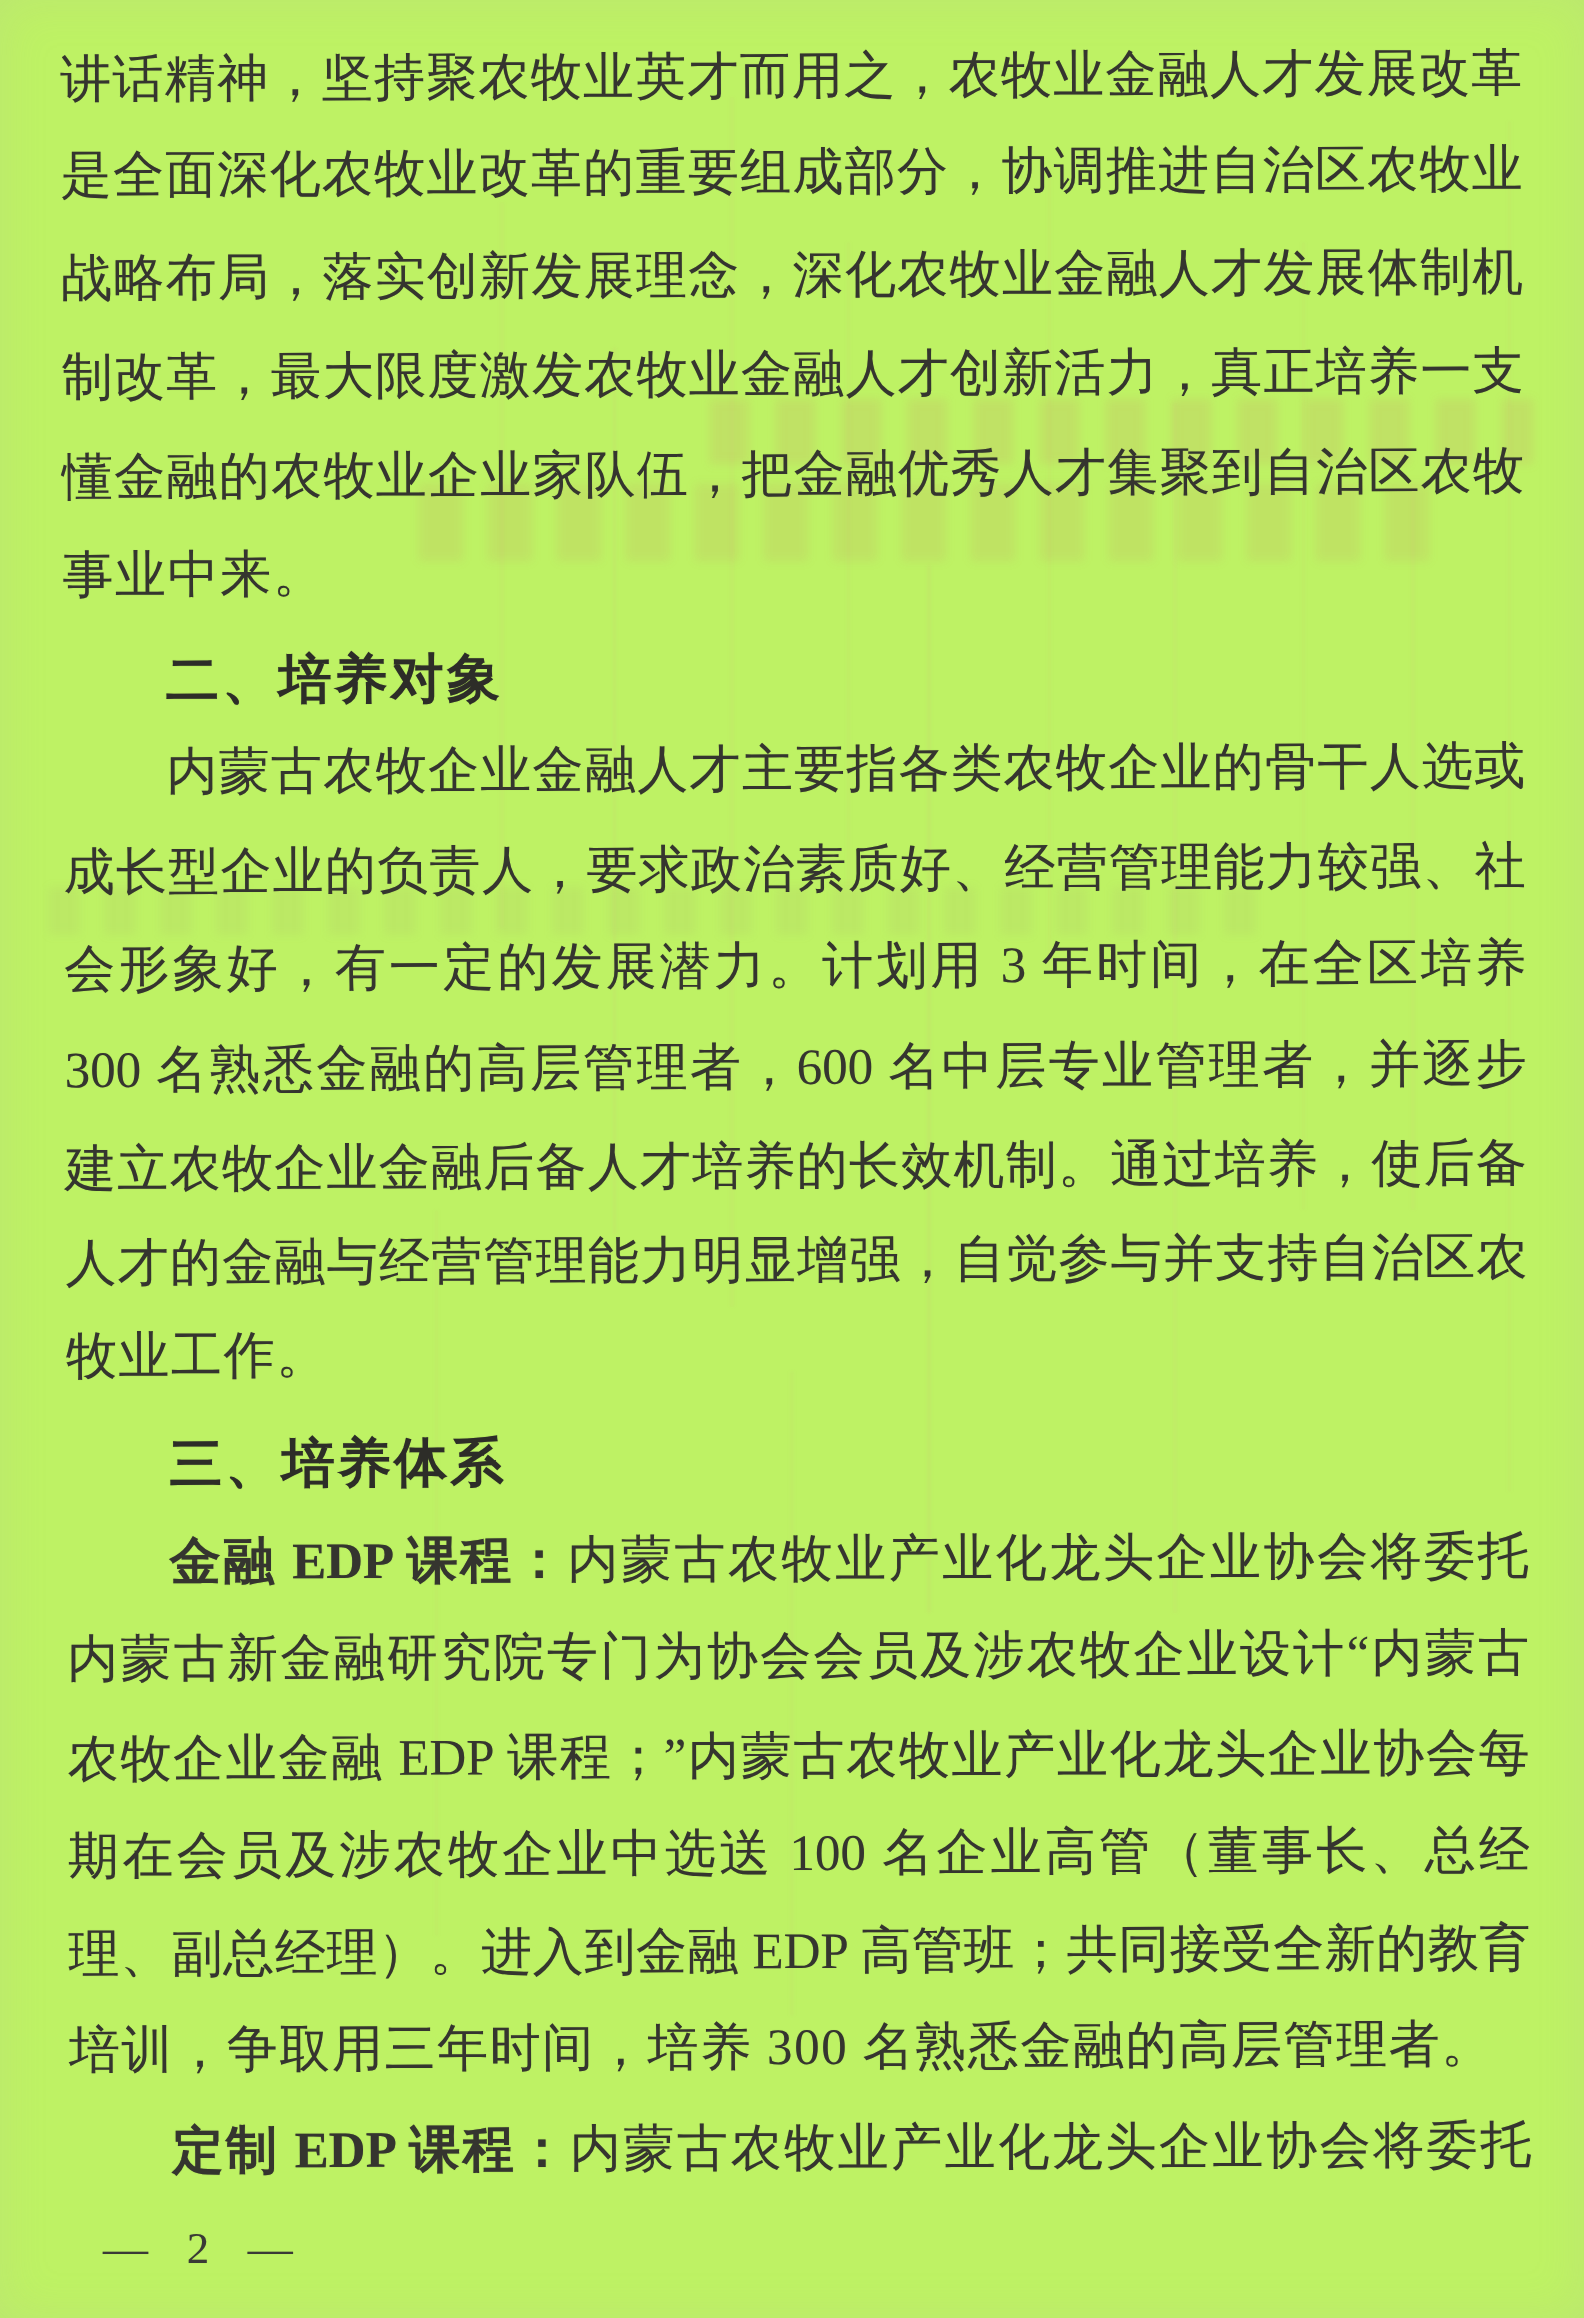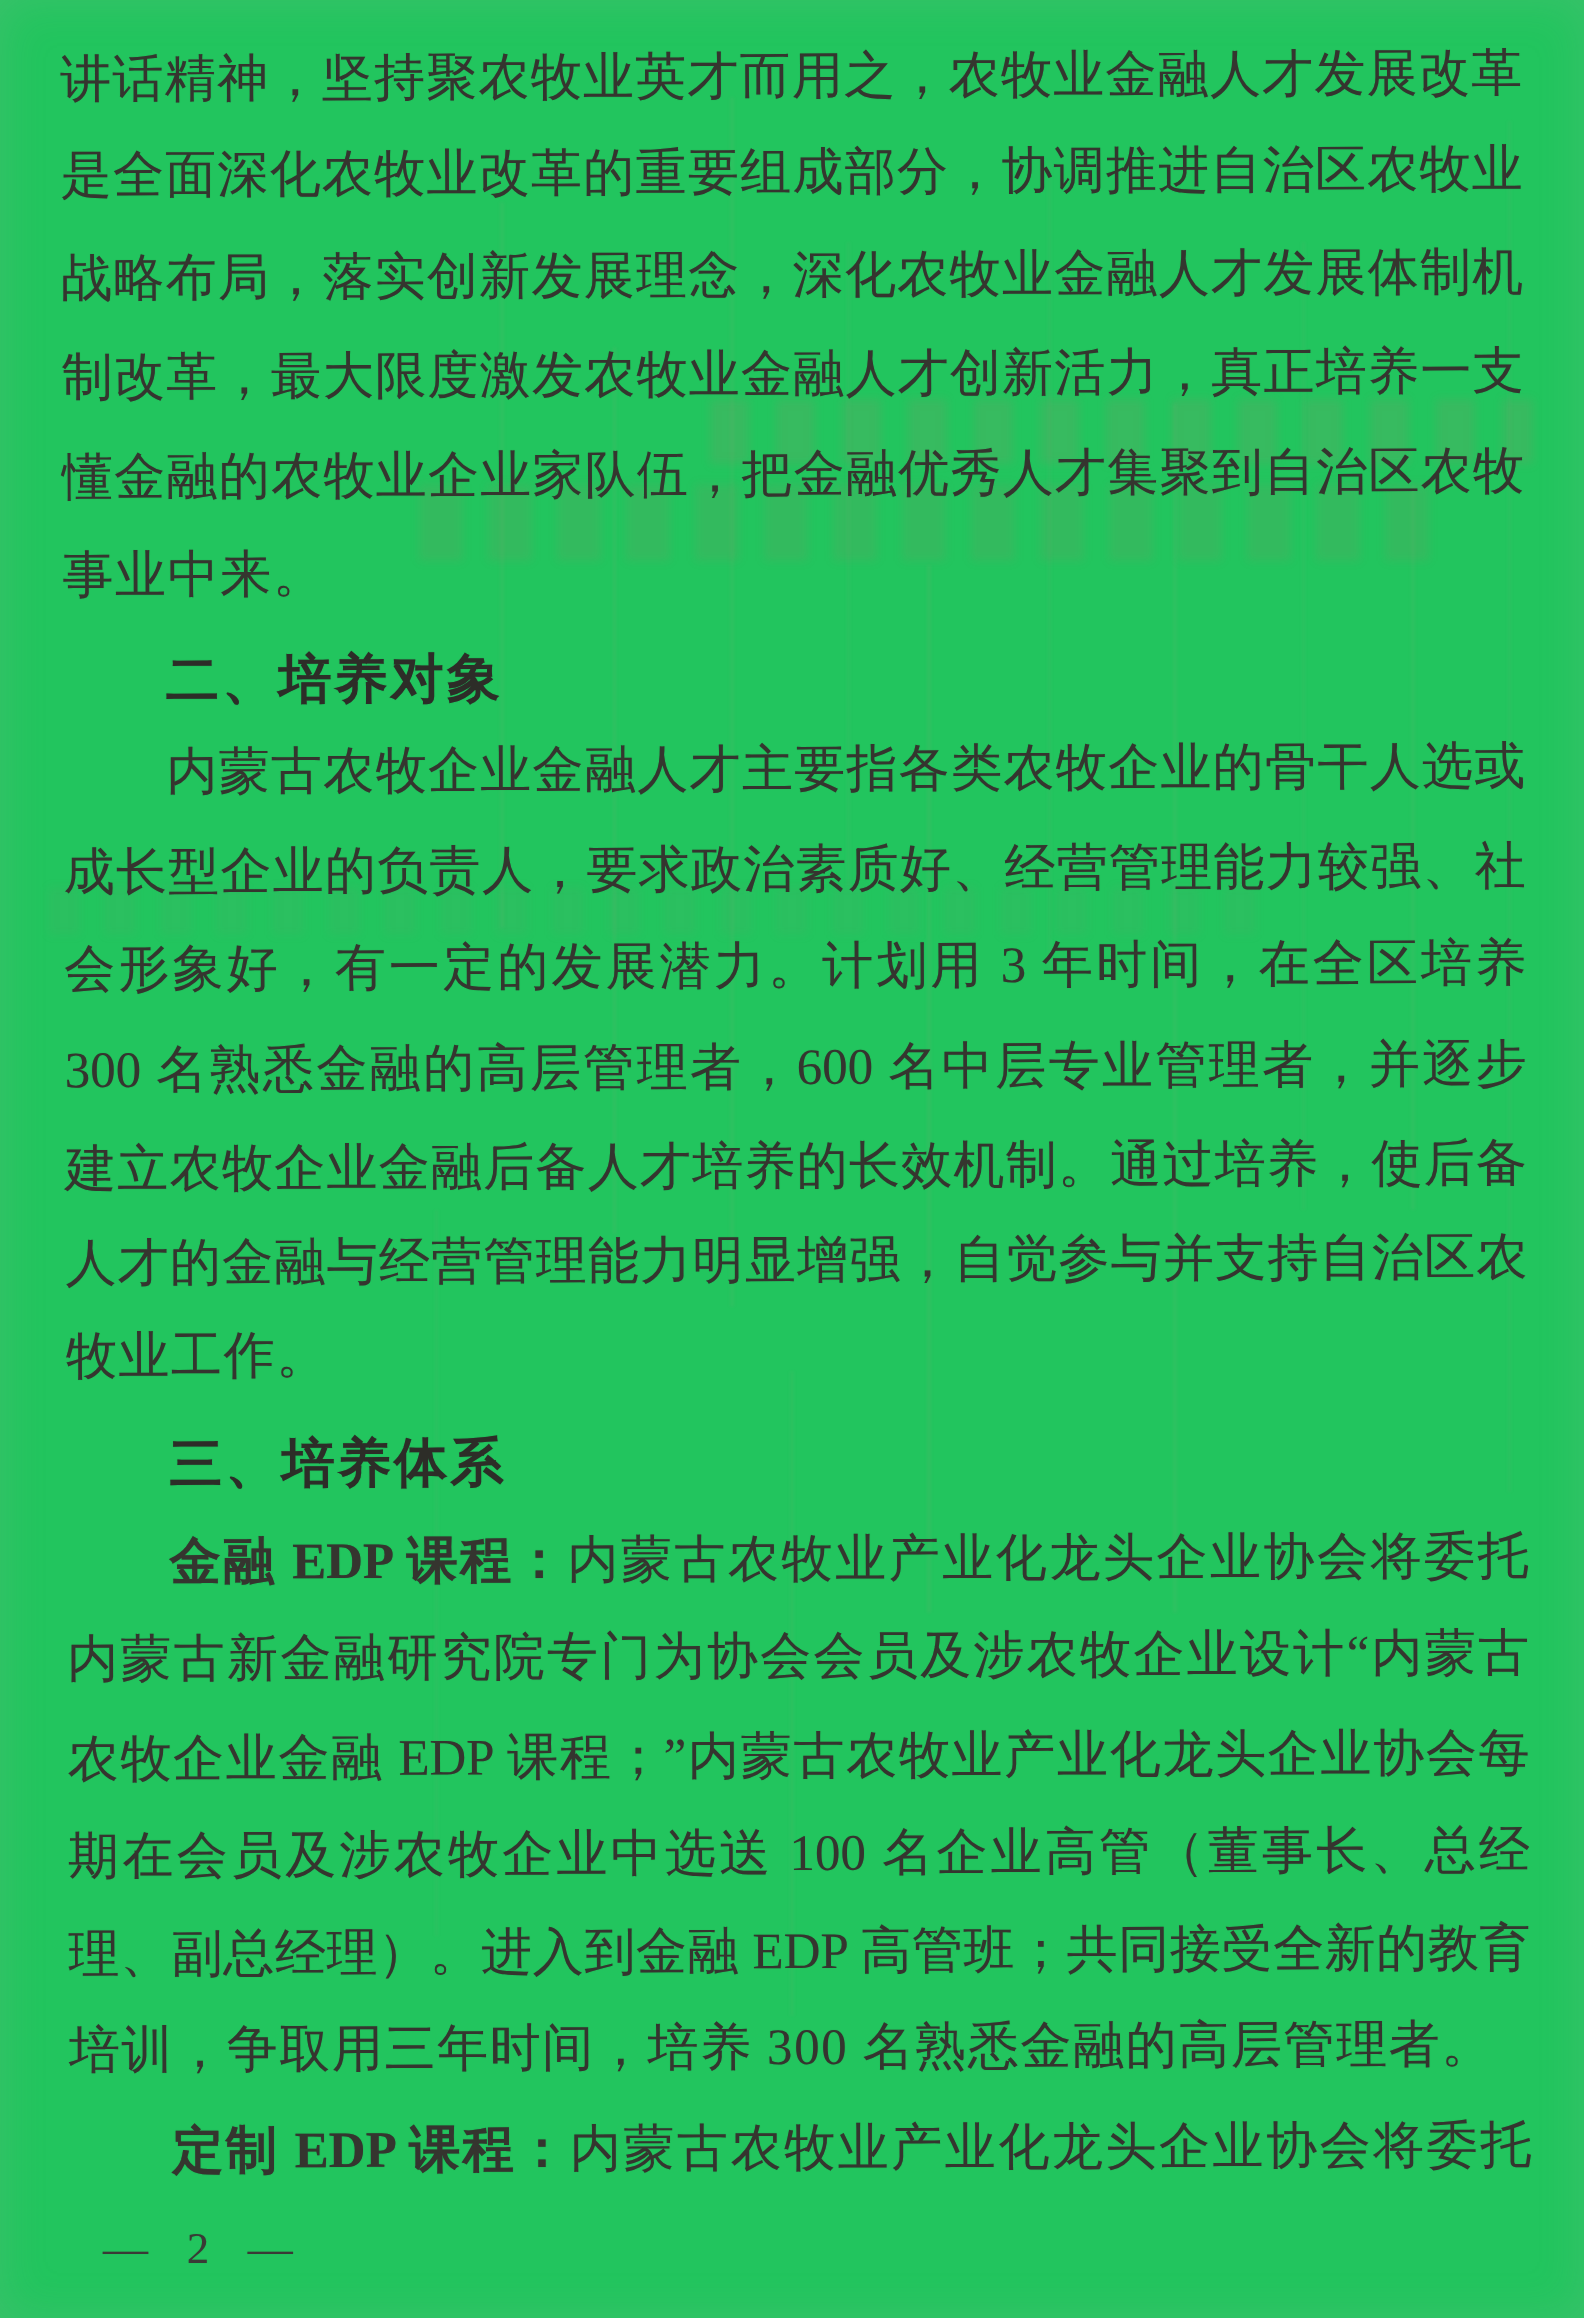--- a/index.html
+++ b/index.html
@@ -1,18 +1,18 @@
 <!DOCTYPE html>
 <html style="font-size:13px"><head>
 <meta charset="utf-8">
 <style>
   html,body{margin:0;padding:0;}
   body{width:1585px;height:2319px;overflow:hidden;background:#e9e9e7;}
   .page{
-    position:relative;width:1585px;height:2319px;background:#22c55e;
+    position:relative;width:1585px;height:2319px;background:#bef264;
     overflow:hidden;
     box-shadow:inset 0 0 48px rgba(180,180,170,.18);
   }
   
   .streaks{
     position:absolute;inset:0;pointer-events:none;filter:blur(1.6px);
     background-repeat:no-repeat;
     background-image:
       linear-gradient(rgba(228,140,140,.06),rgba(228,140,140,.06)),
       linear-gradient(rgba(228,140,140,.07),rgba(228,140,140,.07)),

